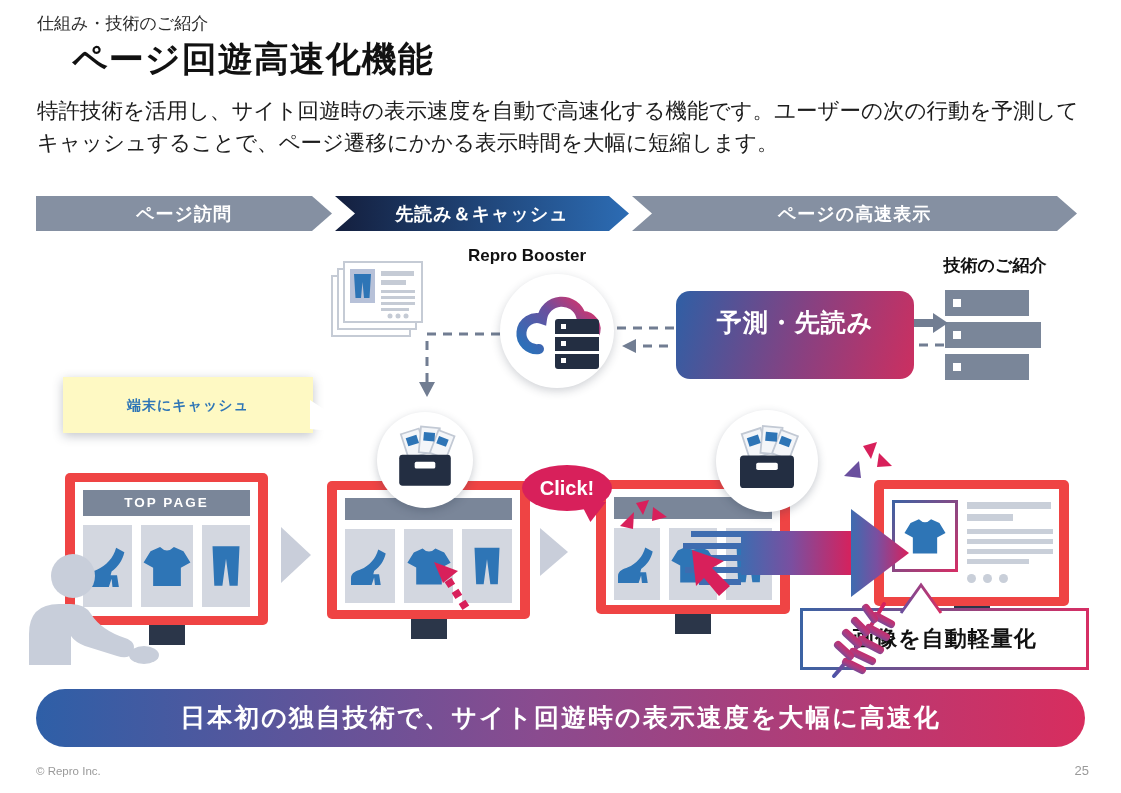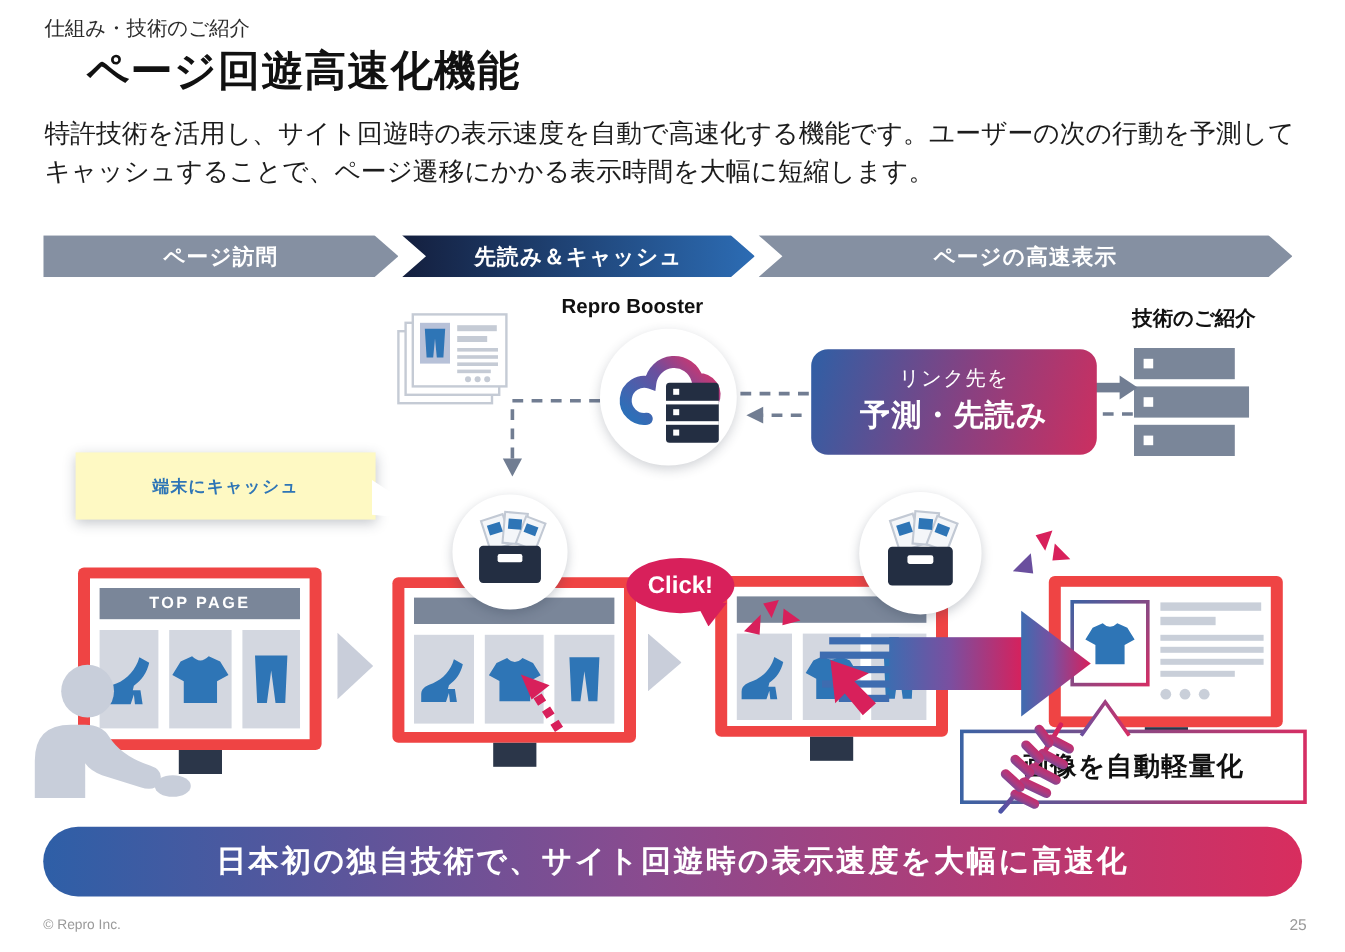--- a/index.html
+++ b/index.html
@@ -75,21 +75,21 @@
 
   
   .lw-box { left:800px; top:608px; width:289px; height:62px; z-index:8;
             background:linear-gradient(90deg,#3B63A4,#D62E64); padding:3px; }
   .lw-inner { width:100%; height:100%; background:#fff; text-align:center; line-height:56px;
               font-size:22px; font-weight:bold; color:#111; letter-spacing:1px; }
 
   
   .banner { position:absolute; left:36px; top:689px; width:1049px; height:58px; border-radius:29px;
             background:linear-gradient(90deg,#2E5FA7 0%, #8A4B8F 48%, #D82D5E 100%);
-            color:#fff; font-weight:bold; font-size:25px; text-align:center; line-height:58px; letter-spacing:2px; }
+            color:#fff; font-weight:bold; font-size:25px; text-align:center; line-height:58px; letter-spacing:2px;font-family:Liberation Serif, serif; }
   .footer-left { position:absolute; left:36px; top:765px; font-size:11.5px; color:#9a9a9a; }
   .page-num { position:absolute; right:32px; top:763px; font-size:13px; color:#9a9a9a; }
 </style>
 </head>
 <body>
 
 <div class="slide">
 
   <div class="eyebrow">仕組み・技術のご紹介</div>
   <div class="title">ページ回遊高速化機能</div>
@@ -157,21 +157,20 @@
       <rect x="48" y="38" width="44" height="50" rx="3" fill="#232E42"></rect>
       <rect x="48" y="53" width="44" height="3" fill="#fff"></rect>
       <rect x="48" y="70" width="44" height="3" fill="#fff"></rect>
       <rect x="54" y="43" width="5" height="5" fill="#fff"></rect>
       <rect x="54" y="60" width="5" height="5" fill="#fff"></rect>
       <rect x="54" y="77" width="5" height="5" fill="#fff"></rect>
     </svg>
   </div>
 
   <div class="abs predict-box">
-    <div class="predict-line1">リンク先を</div>
     <div class="predict-line2">予測・先読み</div>
   </div>
 
   <div class="abs server-label">技術のご紹介</div>
   <svg class="abs" style="left:945px;top:290px;" width="96" height="94" viewBox="0 0 96 94">
     <g fill="#7A8699">
       <rect x="0" y="0" width="84" height="26"></rect>
       <rect x="0" y="32" width="96" height="26"></rect>
       <rect x="0" y="64" width="84" height="26"></rect>
     </g>

